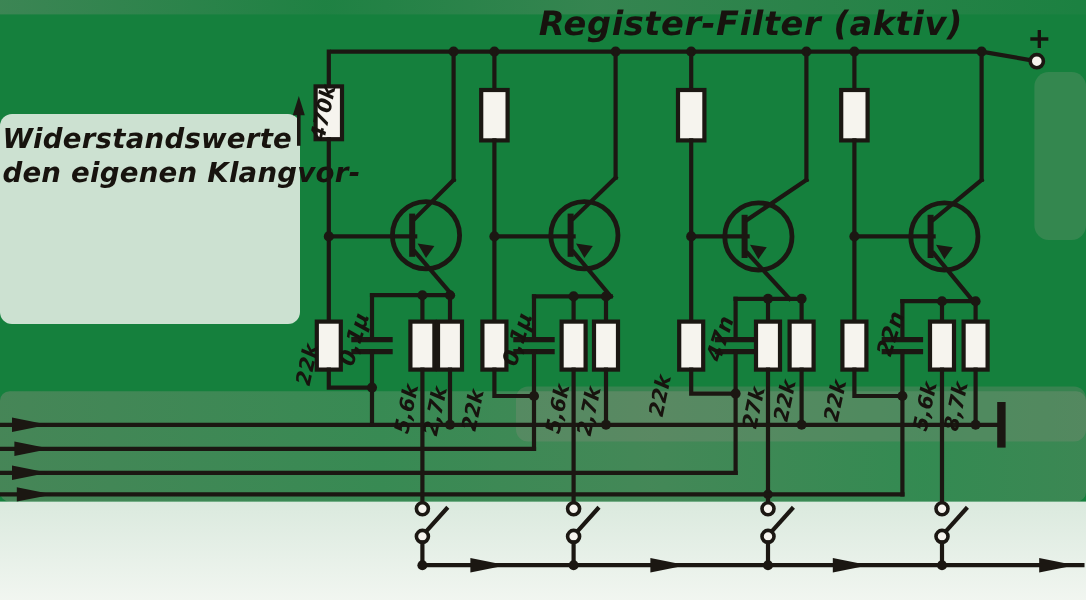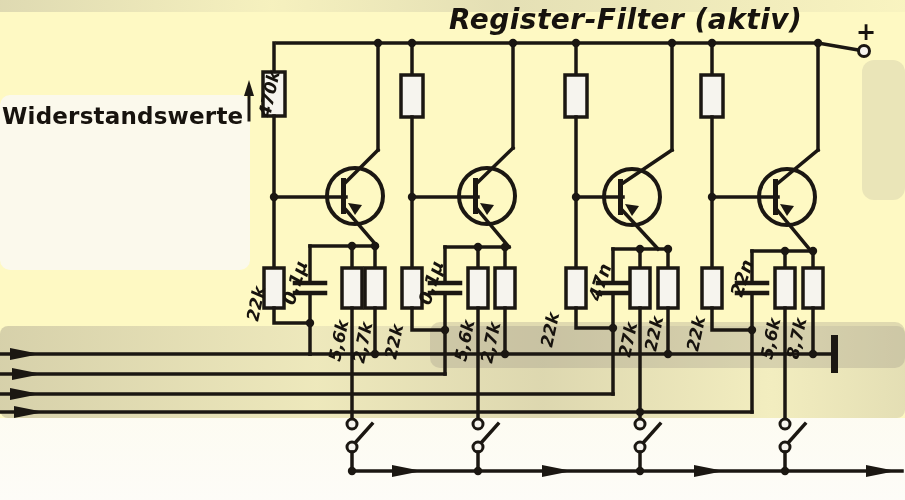--- a/index.html
+++ b/index.html
@@ -1,30 +1,30 @@
 <!DOCTYPE html>
 <html><head>
 <meta charset="utf-8">
 <style>
   html,body{margin:0;padding:0;}
   body{font-family:"DejaVu Sans",sans-serif;background:#e8e6e0;}
-  .scan{position:relative;width:905px;height:500px;background:#fef9c3;overflow:hidden;}
+  .scan{position:relative;width:905px;height:500px;background:#15803d;overflow:hidden;}
   .smudge{position:absolute;pointer-events:none;}
   .band-top{left:0;top:0;width:905px;height:12px;
     background:linear-gradient(90deg,rgba(150,146,138,.30),rgba(150,146,138,.08) 30%,rgba(150,146,138,.25) 55%,rgba(150,146,138,.05));}
   .band-mid{left:0;top:326px;width:905px;height:92px;
     background:linear-gradient(90deg,rgba(150,143,130,.38),rgba(180,174,162,.22) 35%,rgba(158,151,138,.34) 60%,rgba(190,185,175,.18) 85%,rgba(160,154,142,.28));
     border-radius:8px;}
   .band-mid2{left:430px;top:322px;width:475px;height:46px;background:rgba(148,141,128,.28);border-radius:10px;}
   .band-low{left:0;top:418px;width:905px;height:82px;background:linear-gradient(rgba(253,252,250,.85),rgba(253,252,250,.95));}
   .band-right{left:862px;top:60px;width:43px;height:140px;background:rgba(165,159,147,.22);border-radius:12px;}
   .band-note{left:0;top:95px;width:250px;height:175px;background:rgba(250,249,246,.8);border-radius:10px;}
   .title{position:absolute;left:449px;top:3px;font-size:28px;font-weight:bold;font-style:italic;
     color:#17130e;letter-spacing:.5px;white-space:nowrap;}
-  .note{position:absolute;left:2px;top:102px;font-size:23px;font-weight:bold;
+  .note{position:absolute;left:2px;top:102px;font-size:23px;font-weight:bold;font-style:italic;
     color:#17130e;line-height:29px;white-space:nowrap;letter-spacing:.2px;}
   svg{position:absolute;left:0;top:0;}
   svg text{font-family:"DejaVu Sans",sans-serif;font-weight:bold;font-style:italic;fill:#17130e;}
   .rlabel{font-size:17px;}
   .clabel{font-size:18px;}
   .plus{font-size:24px;font-style:normal;}
 </style>
 </head>
 <body>
 
@@ -34,20 +34,21 @@
   <div class="smudge band-mid"></div>
   <div class="smudge band-mid2"></div>
   <div class="smudge band-low"></div>
   <div class="smudge band-right"></div>
   <div class="smudge band-note"></div>
 
   <div class="title">Register-Filter (aktiv)</div>
 
   <div class="note">
     <div>Widerstandswerte</div>
+    <div>den eigenen Klangvor-</div>
   </div>
 
   <svg width="905" height="500" viewBox="0 0 905 500" stroke="#1b1712" stroke-width="3.5" fill="none" stroke-linecap="square">
 
     <g>
       <polyline points="277,43 818,43 858,50"></polyline>
       <circle cx="864" cy="51" r="5.5" stroke-width="3" fill="#f6f4ee"></circle>
       <text x="866" y="40" text-anchor="middle" class="plus" stroke="none" fill="#17130e">+</text>
       <g fill="#1b1712" stroke="none">
         <circle cx="378" cy="43" r="4.2"></circle>

